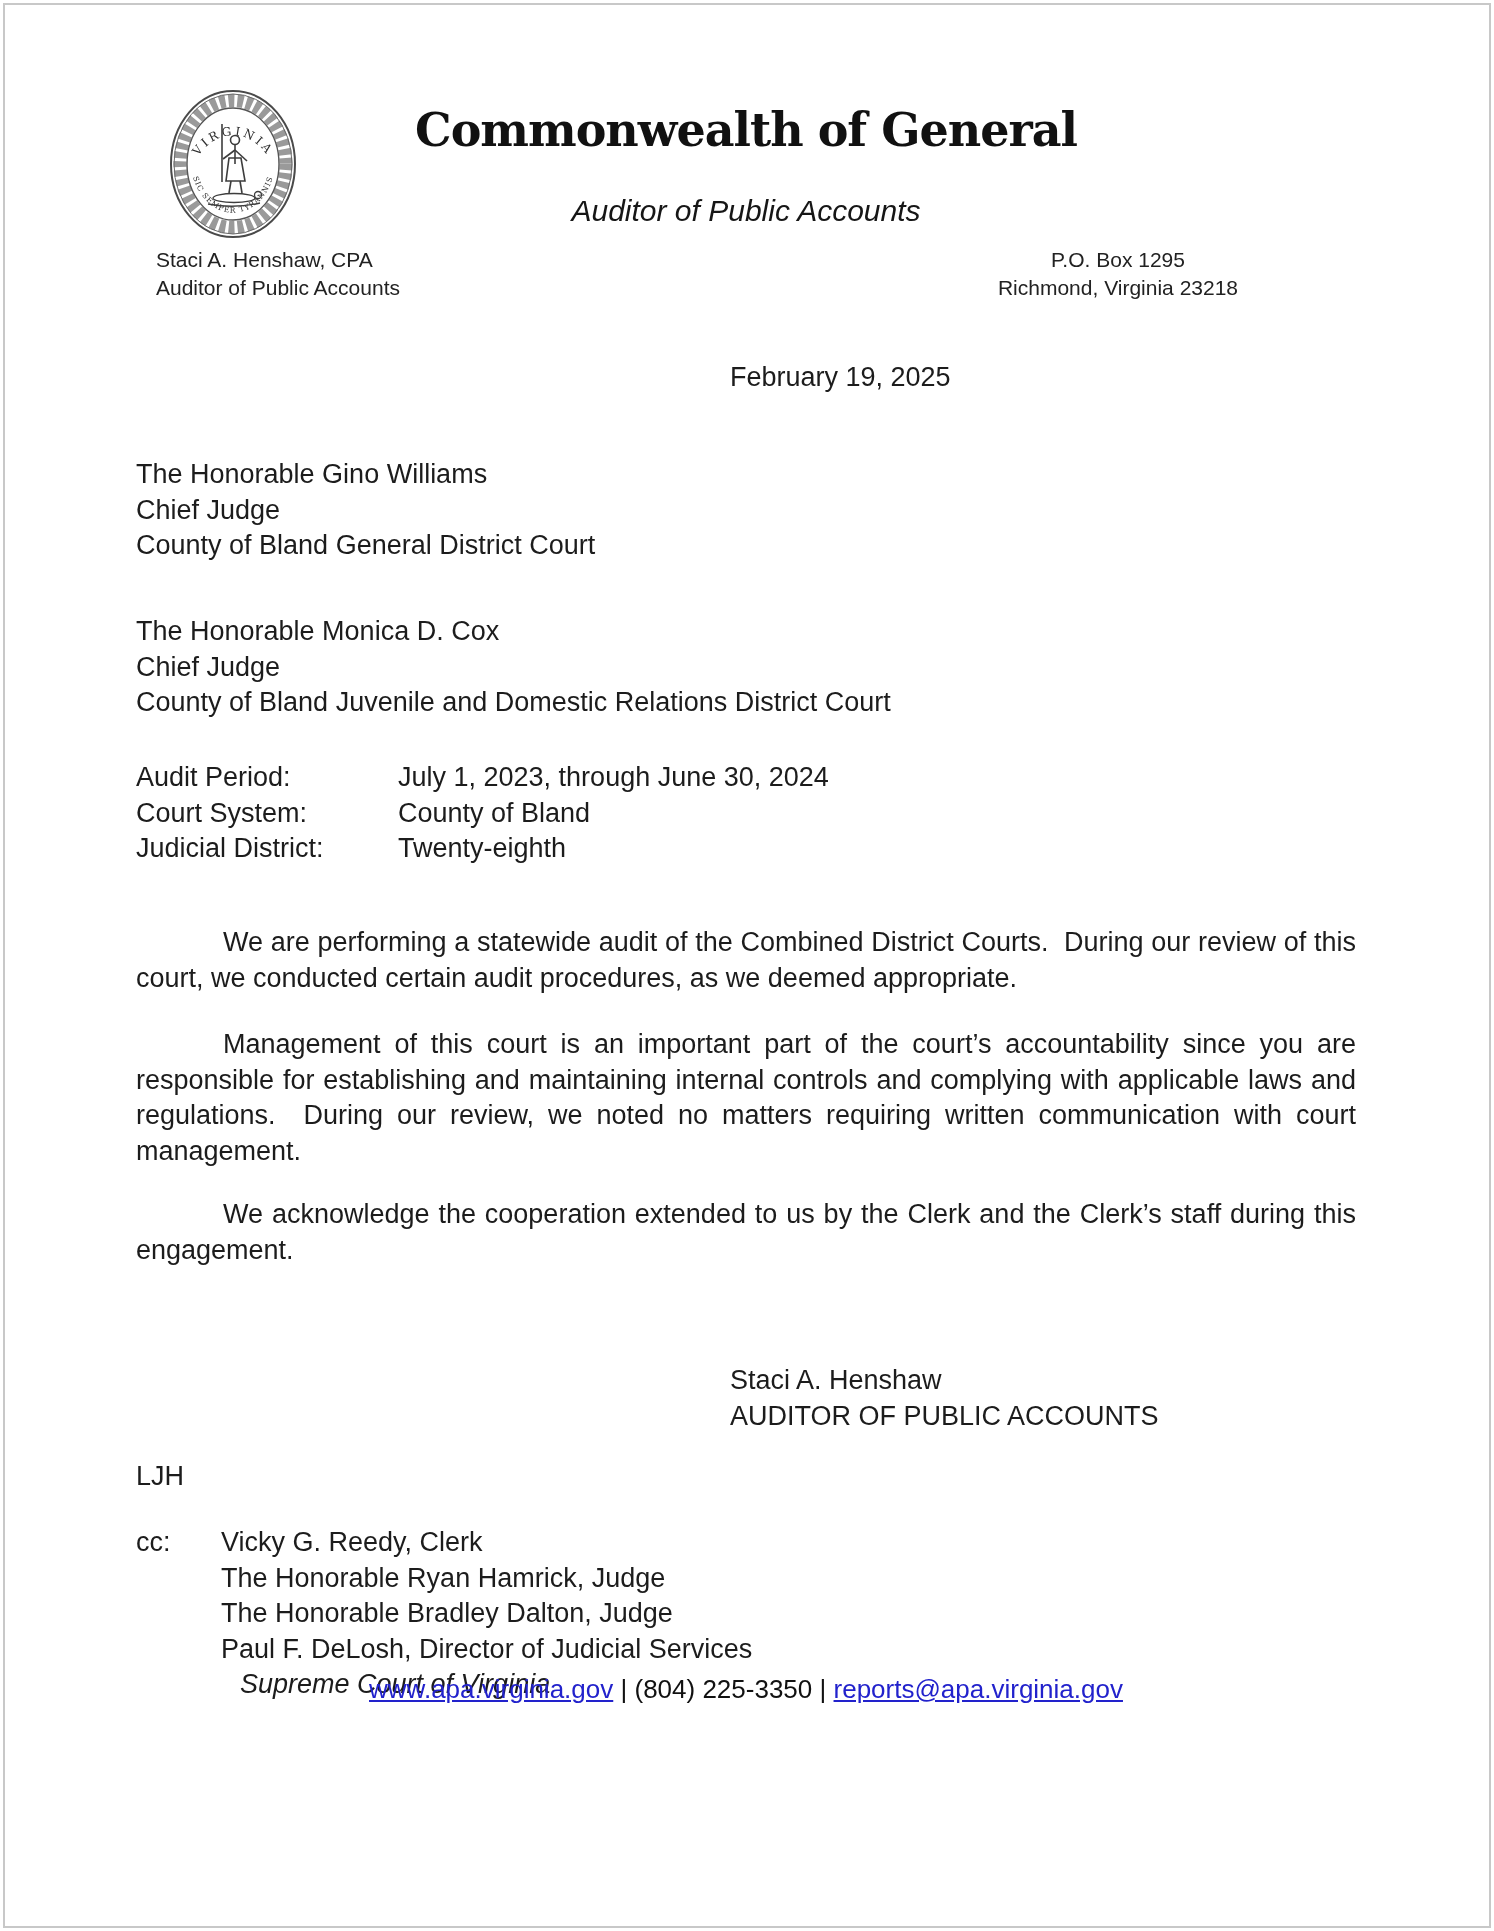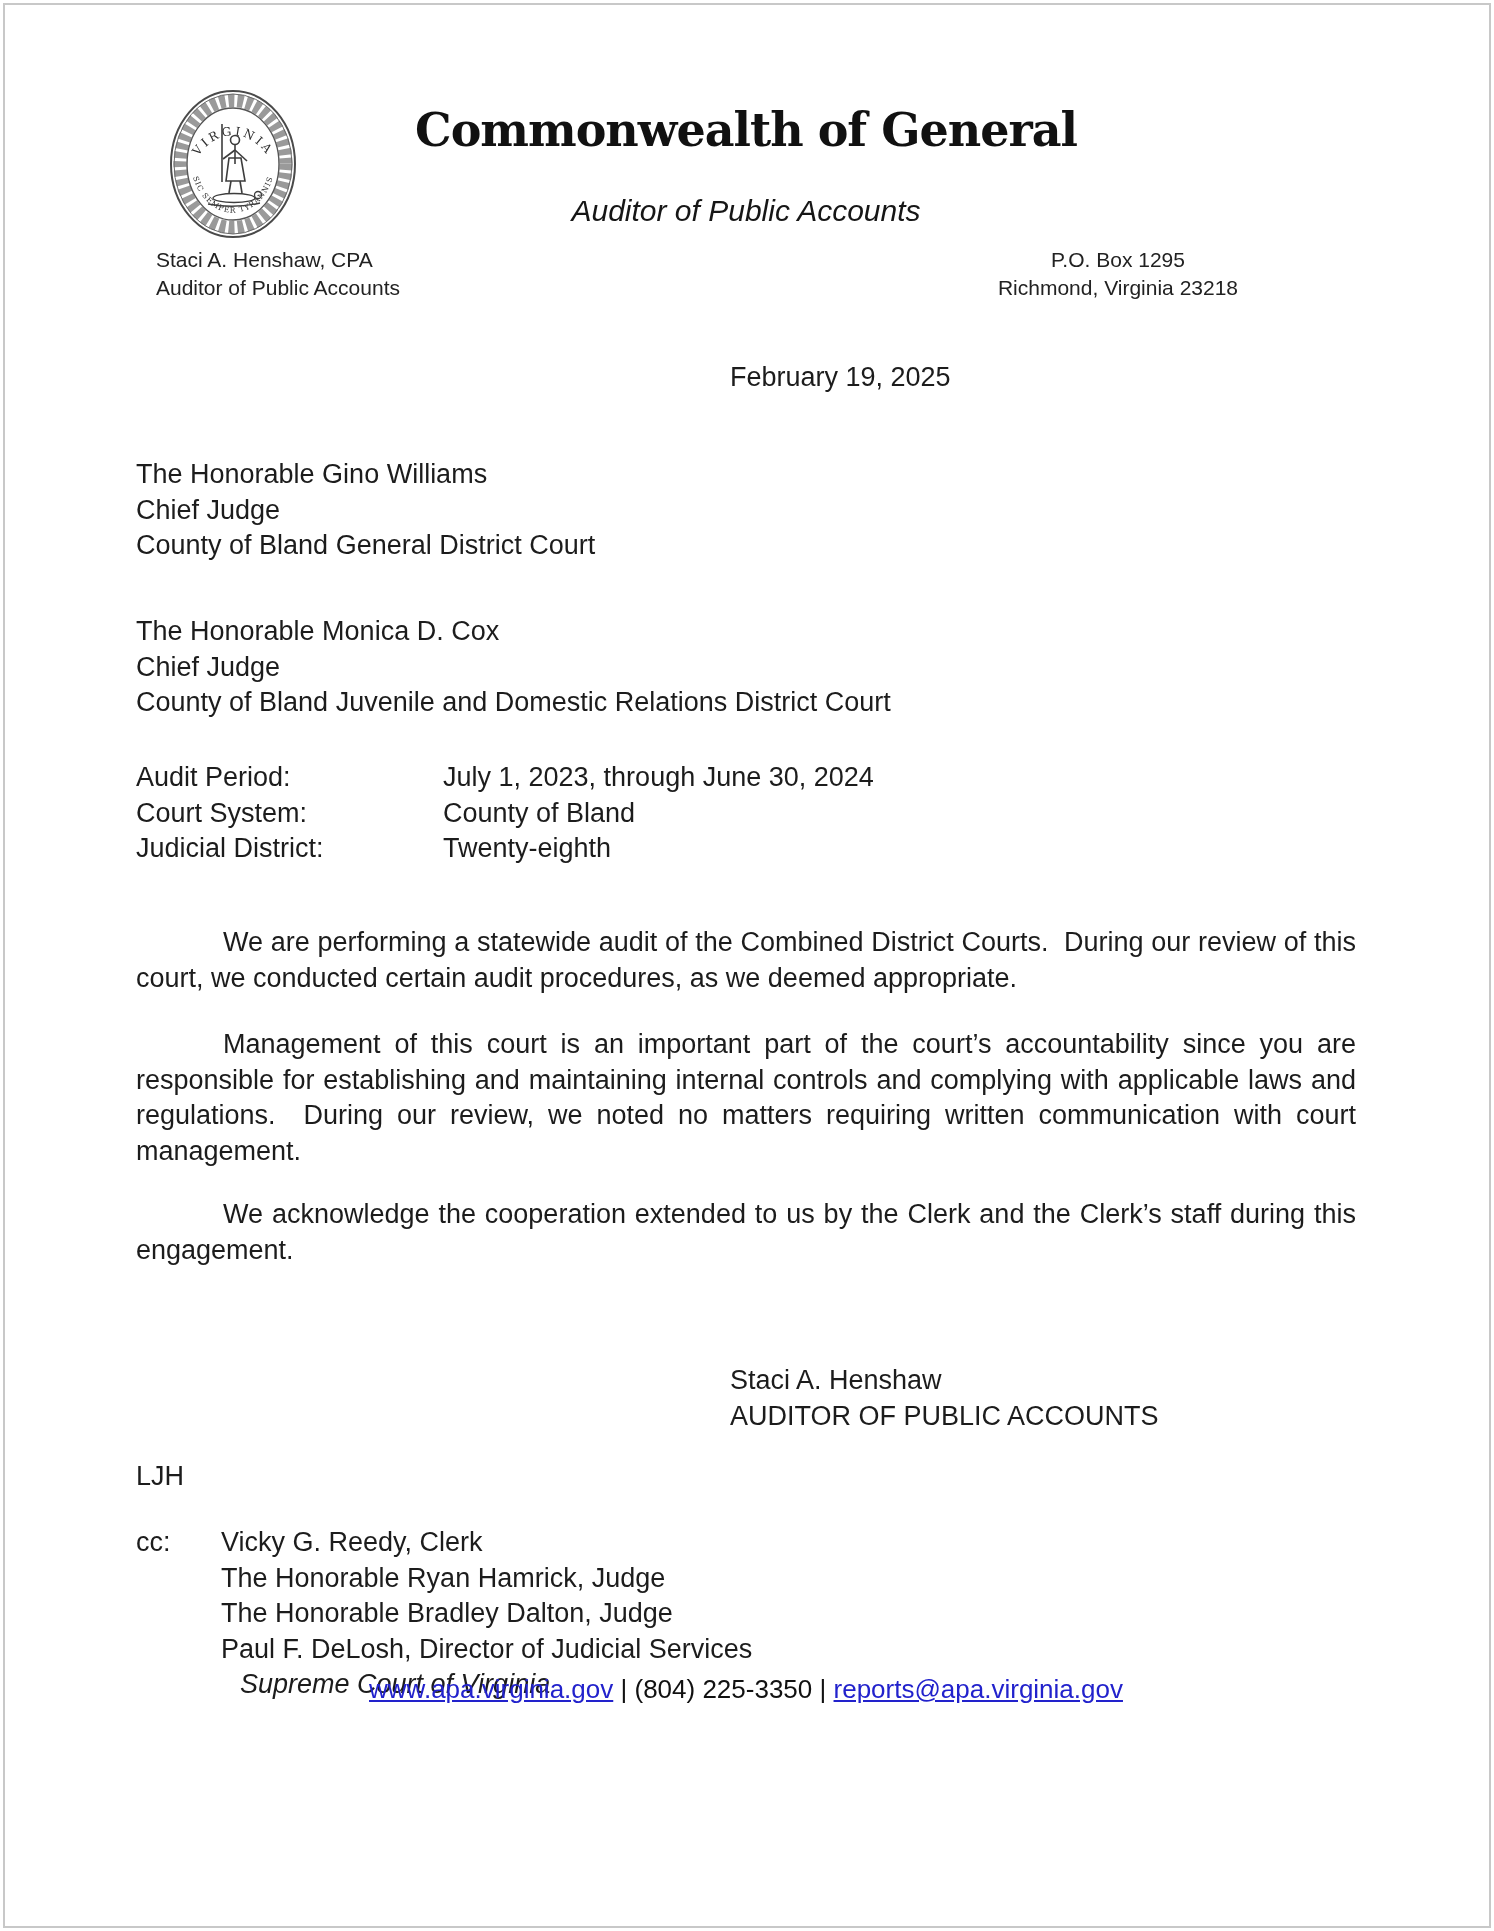--- a/index.html
+++ b/index.html
@@ -45,21 +45,21 @@
     font-style:italic;
     font-size:30px;
     line-height:36px;
     color:#161616;
   }
   .head-small{
     font-size:21px;
     line-height:27.5px;
     color:#222;
   }
-  .audit-row{display:flex;gap:45px;}
+  .audit-row{display:flex;}
   .audit-label{width:262px;flex:0 0 262px;}
   .cc-names{margin-left:85px;}
   .cc-indent{padding-left:19px;font-style:italic;}
   .footer-line{
     left:136px; top:1672px; width:1220px;
     text-align:center;
     font-size:26px;
     line-height:35px;
     color:#111;
   }

